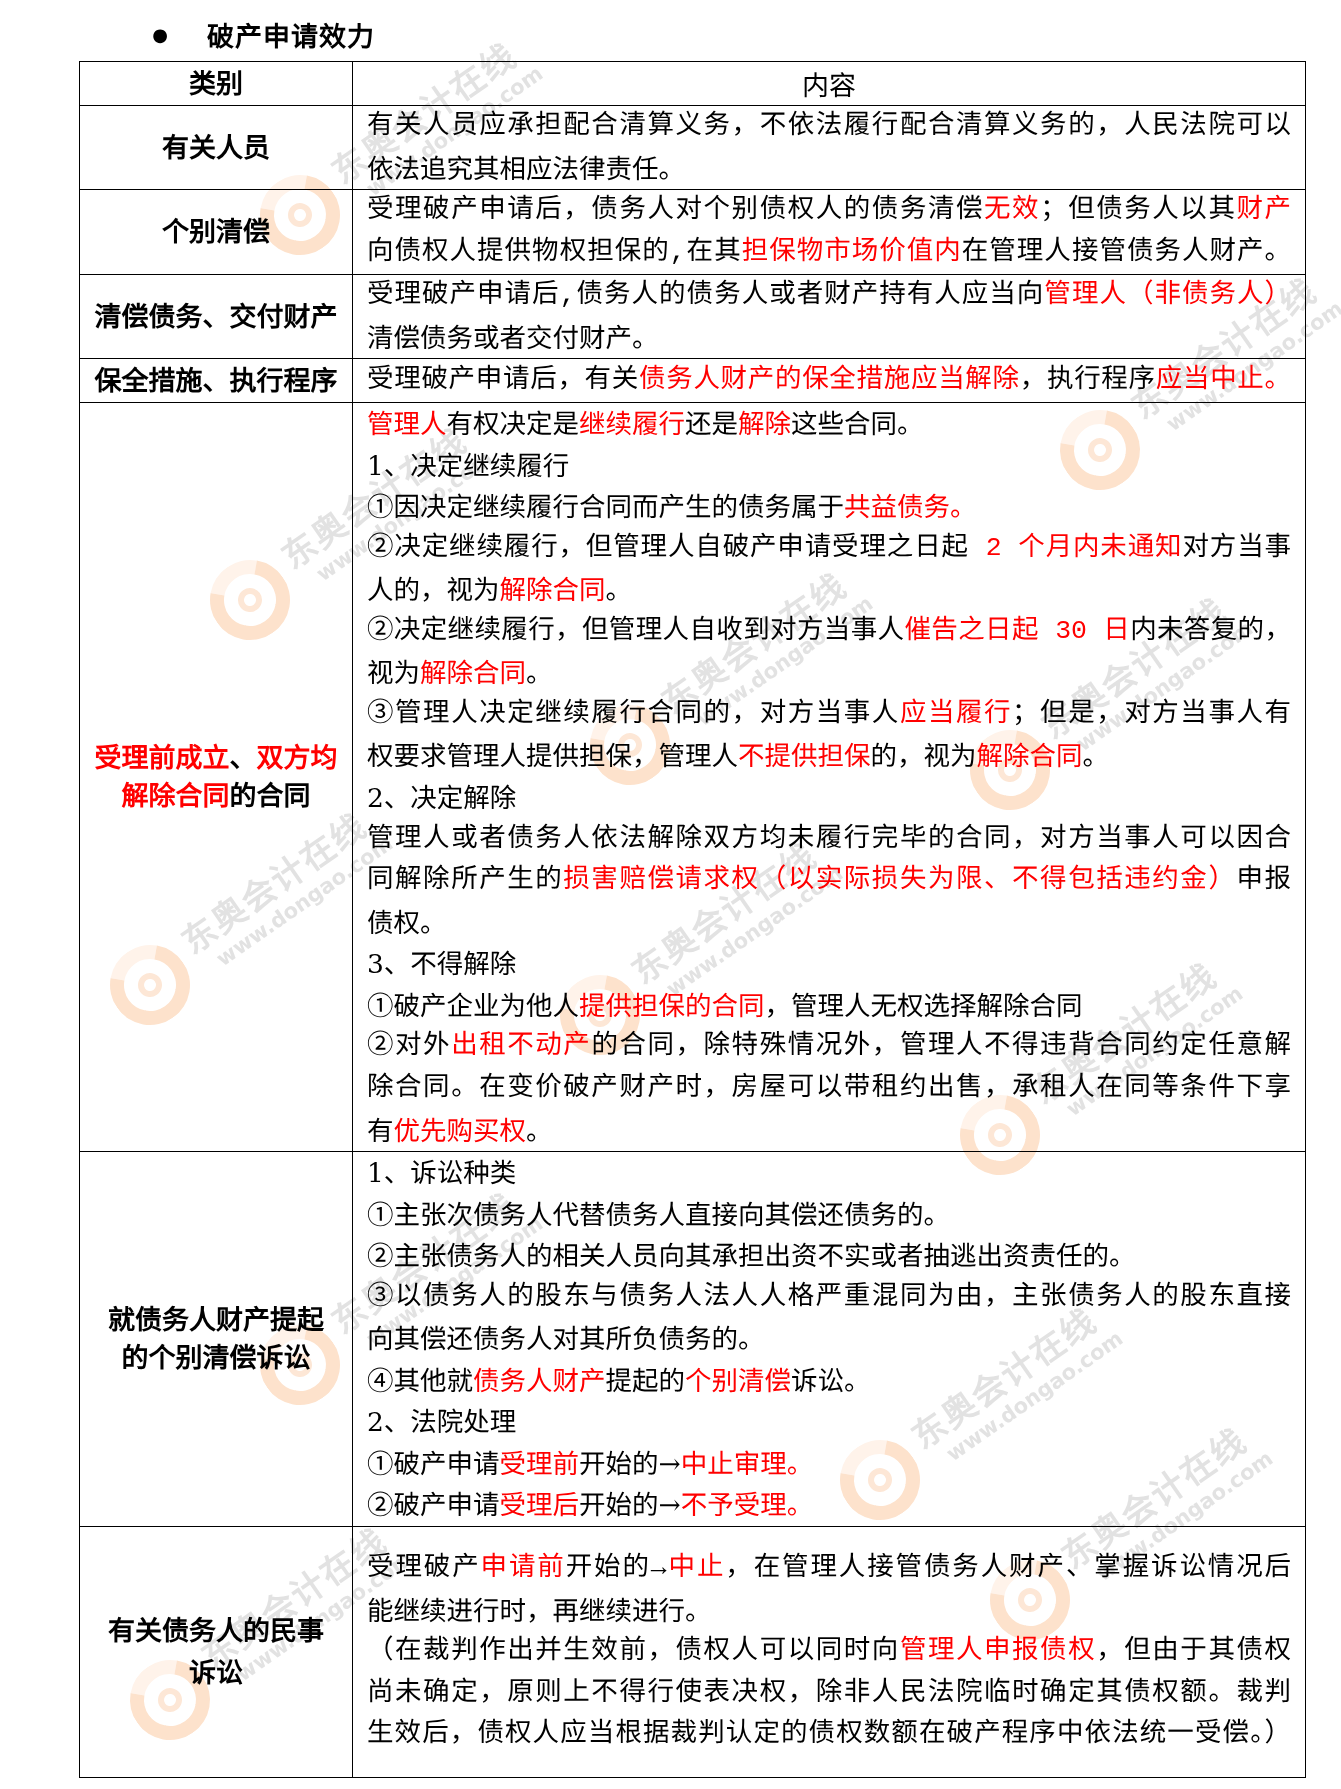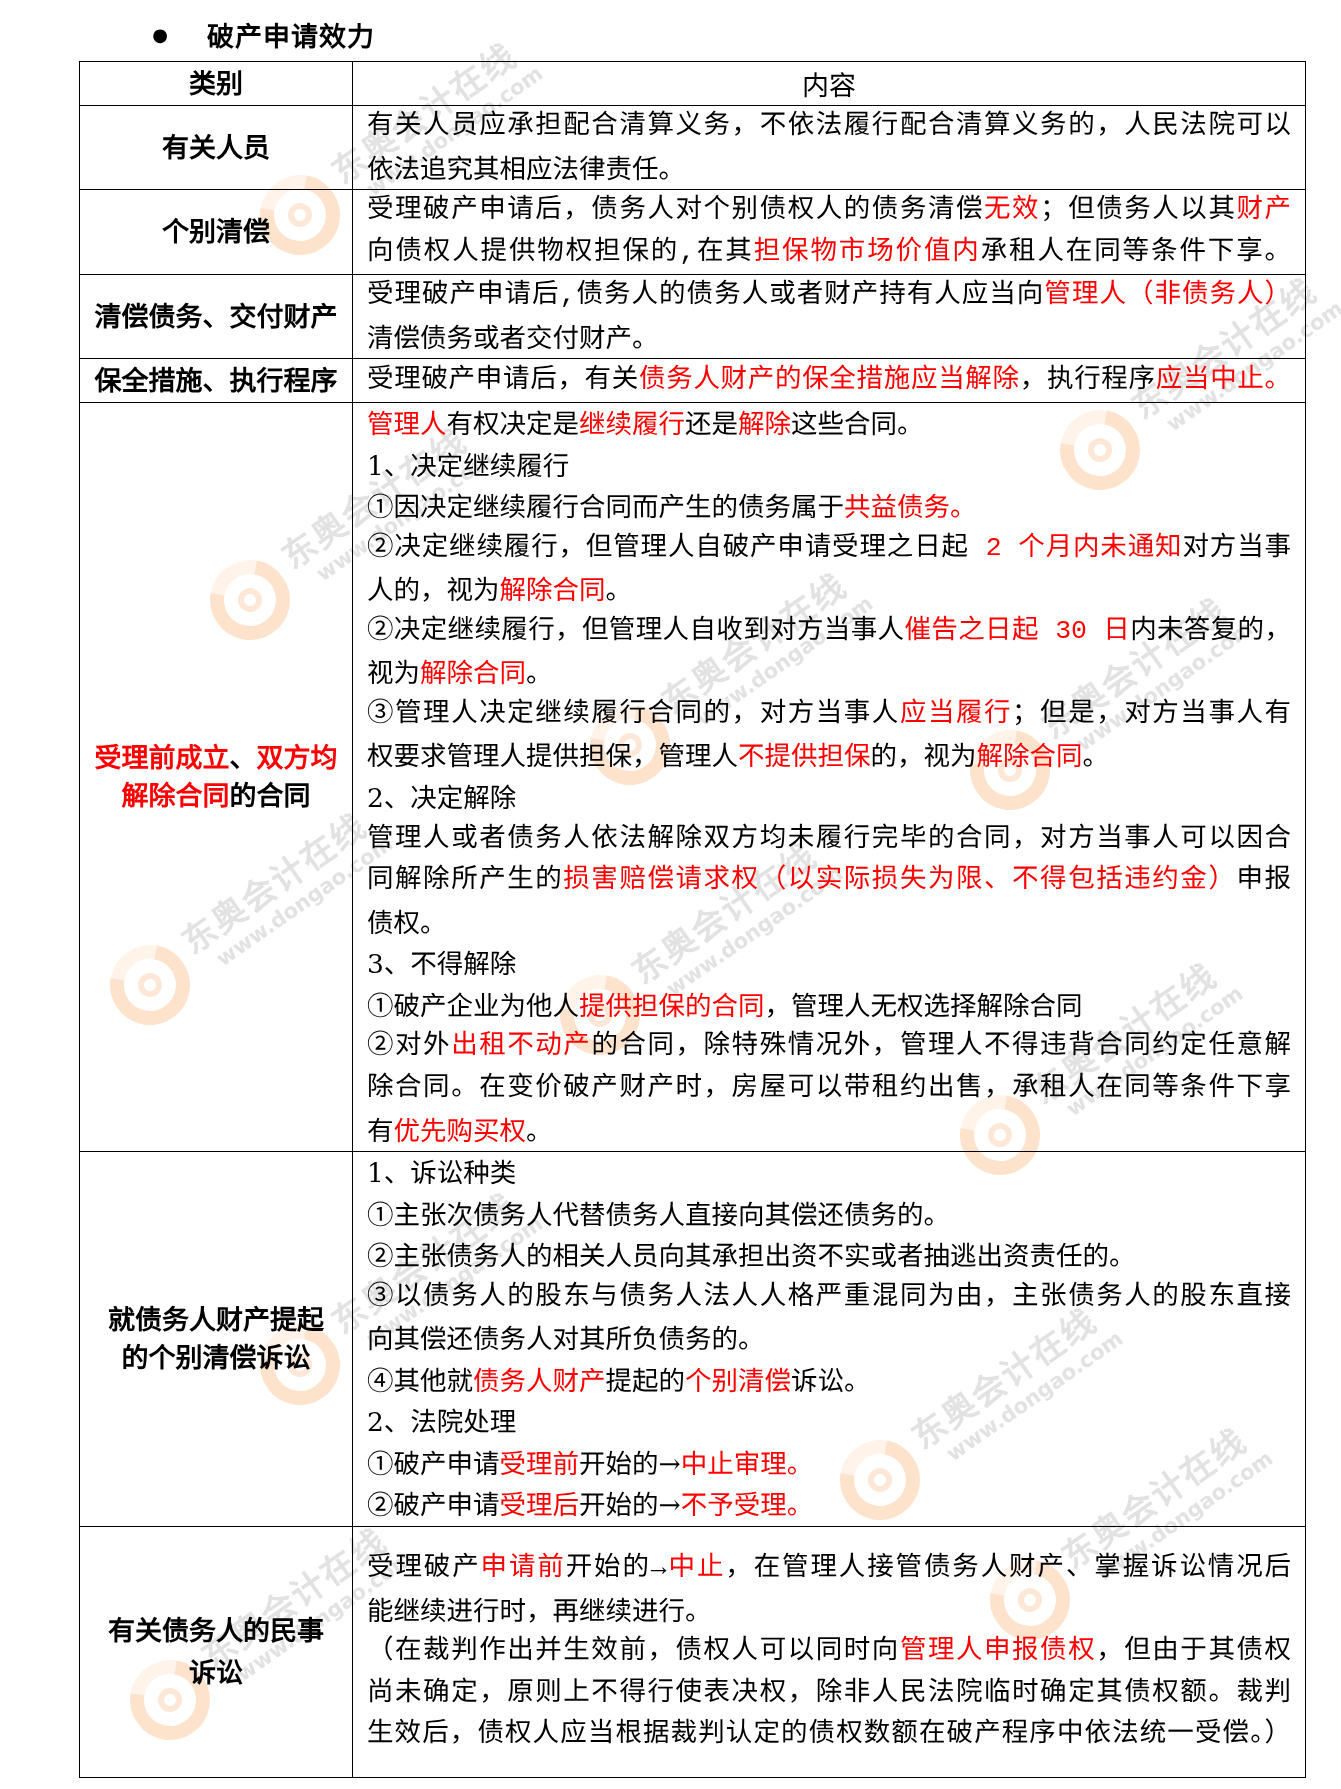--- a/index.html
+++ b/index.html
@@ -162,21 +162,21 @@
         <div class="ln"><span>依法追究其相应法律责任。</span></div>
       </div>
     </div>
 
     <div class="row h2">
       <div class="cat">
         <div class="cl"><span>个别清偿</span></div>
       </div>
       <div class="con">
         <div class="ln j"><span>受理破产申请后，债务人对个别债权人的债务清偿</span><span class="em">无效</span><span>；但债务人以其</span><span class="em">财产</span></div>
-        <div class="ln j"><span>向债权人提供物权担保的,在其</span><span class="em">担保物市场价值内</span><span>承租人在同等条件下享。</span></div>
+        <div class="ln j"><span>向债权人提供物权担保的,在其</span><span class="em">担保物市场价值内</span><span>在管理人接管债务人财产。</span></div>
       </div>
     </div>
 
     <div class="row h3">
       <div class="cat">
         <div class="cl"><span>清偿债务、交付财产</span></div>
       </div>
       <div class="con">
         <div class="ln j"><span>受理破产申请后,债务人的债务人或者财产持有人应当向</span><span class="em">管理人（非债务人）</span></div>
         <div class="ln"><span>清偿债务或者交付财产。</span></div>

